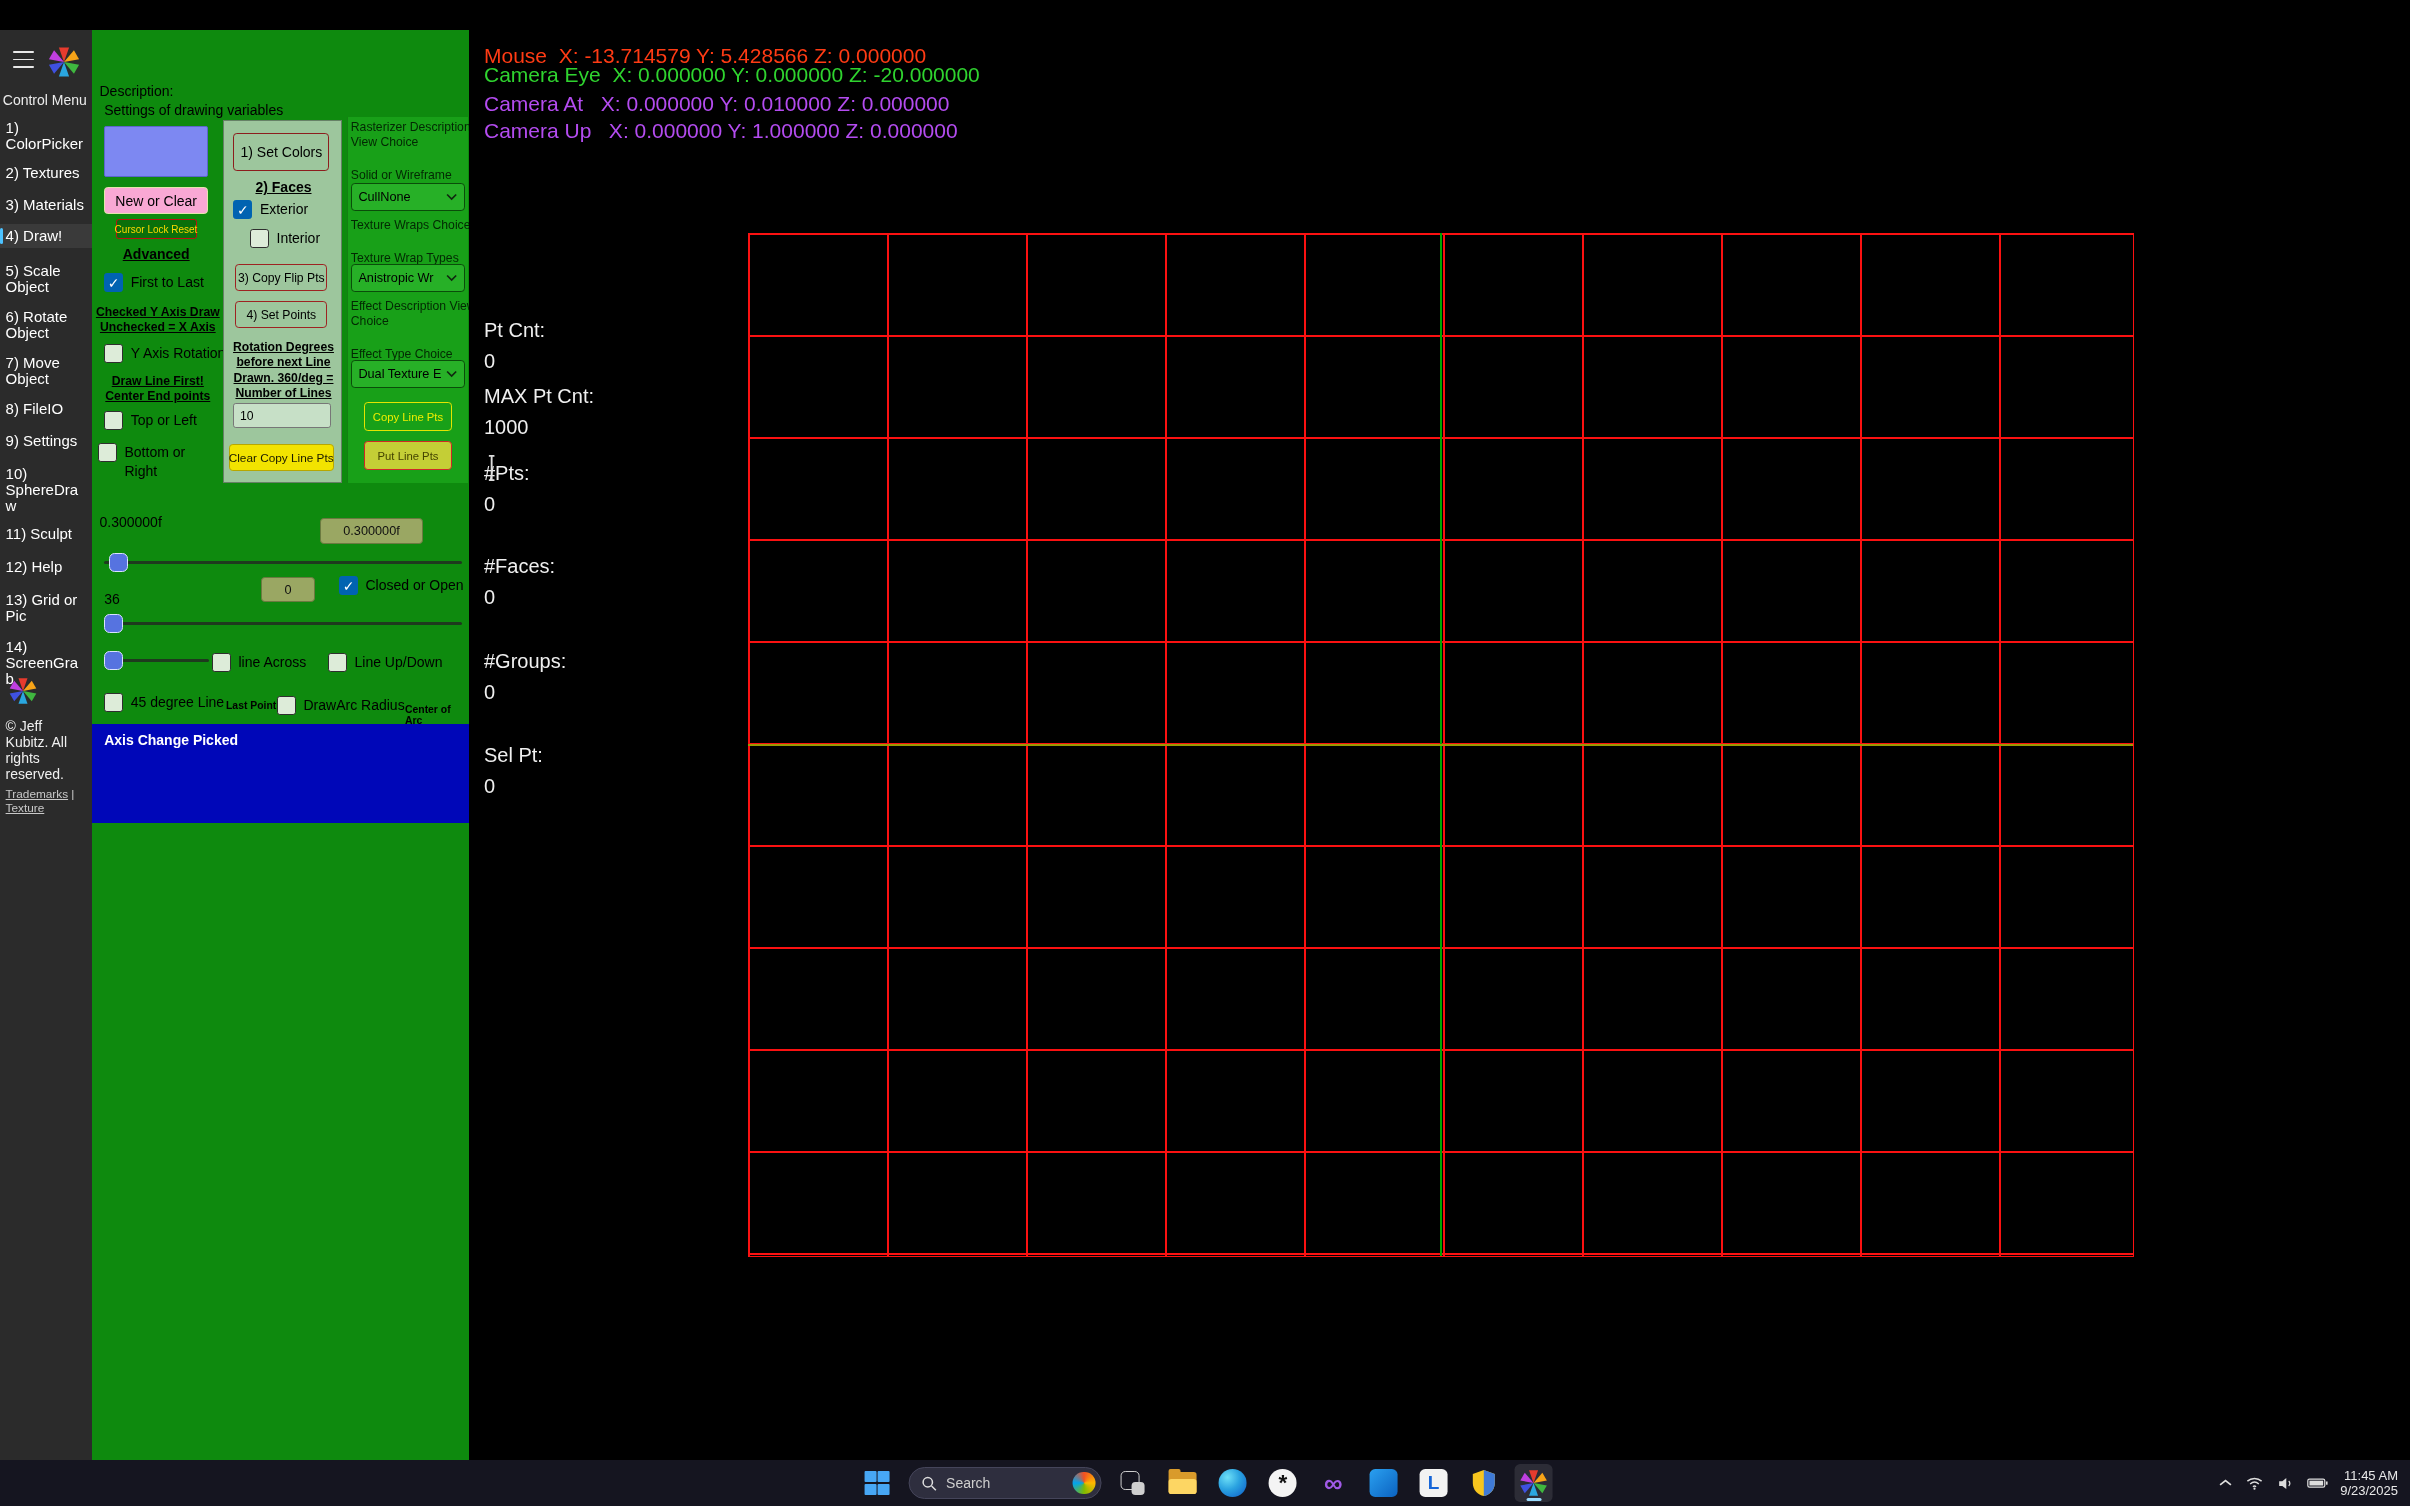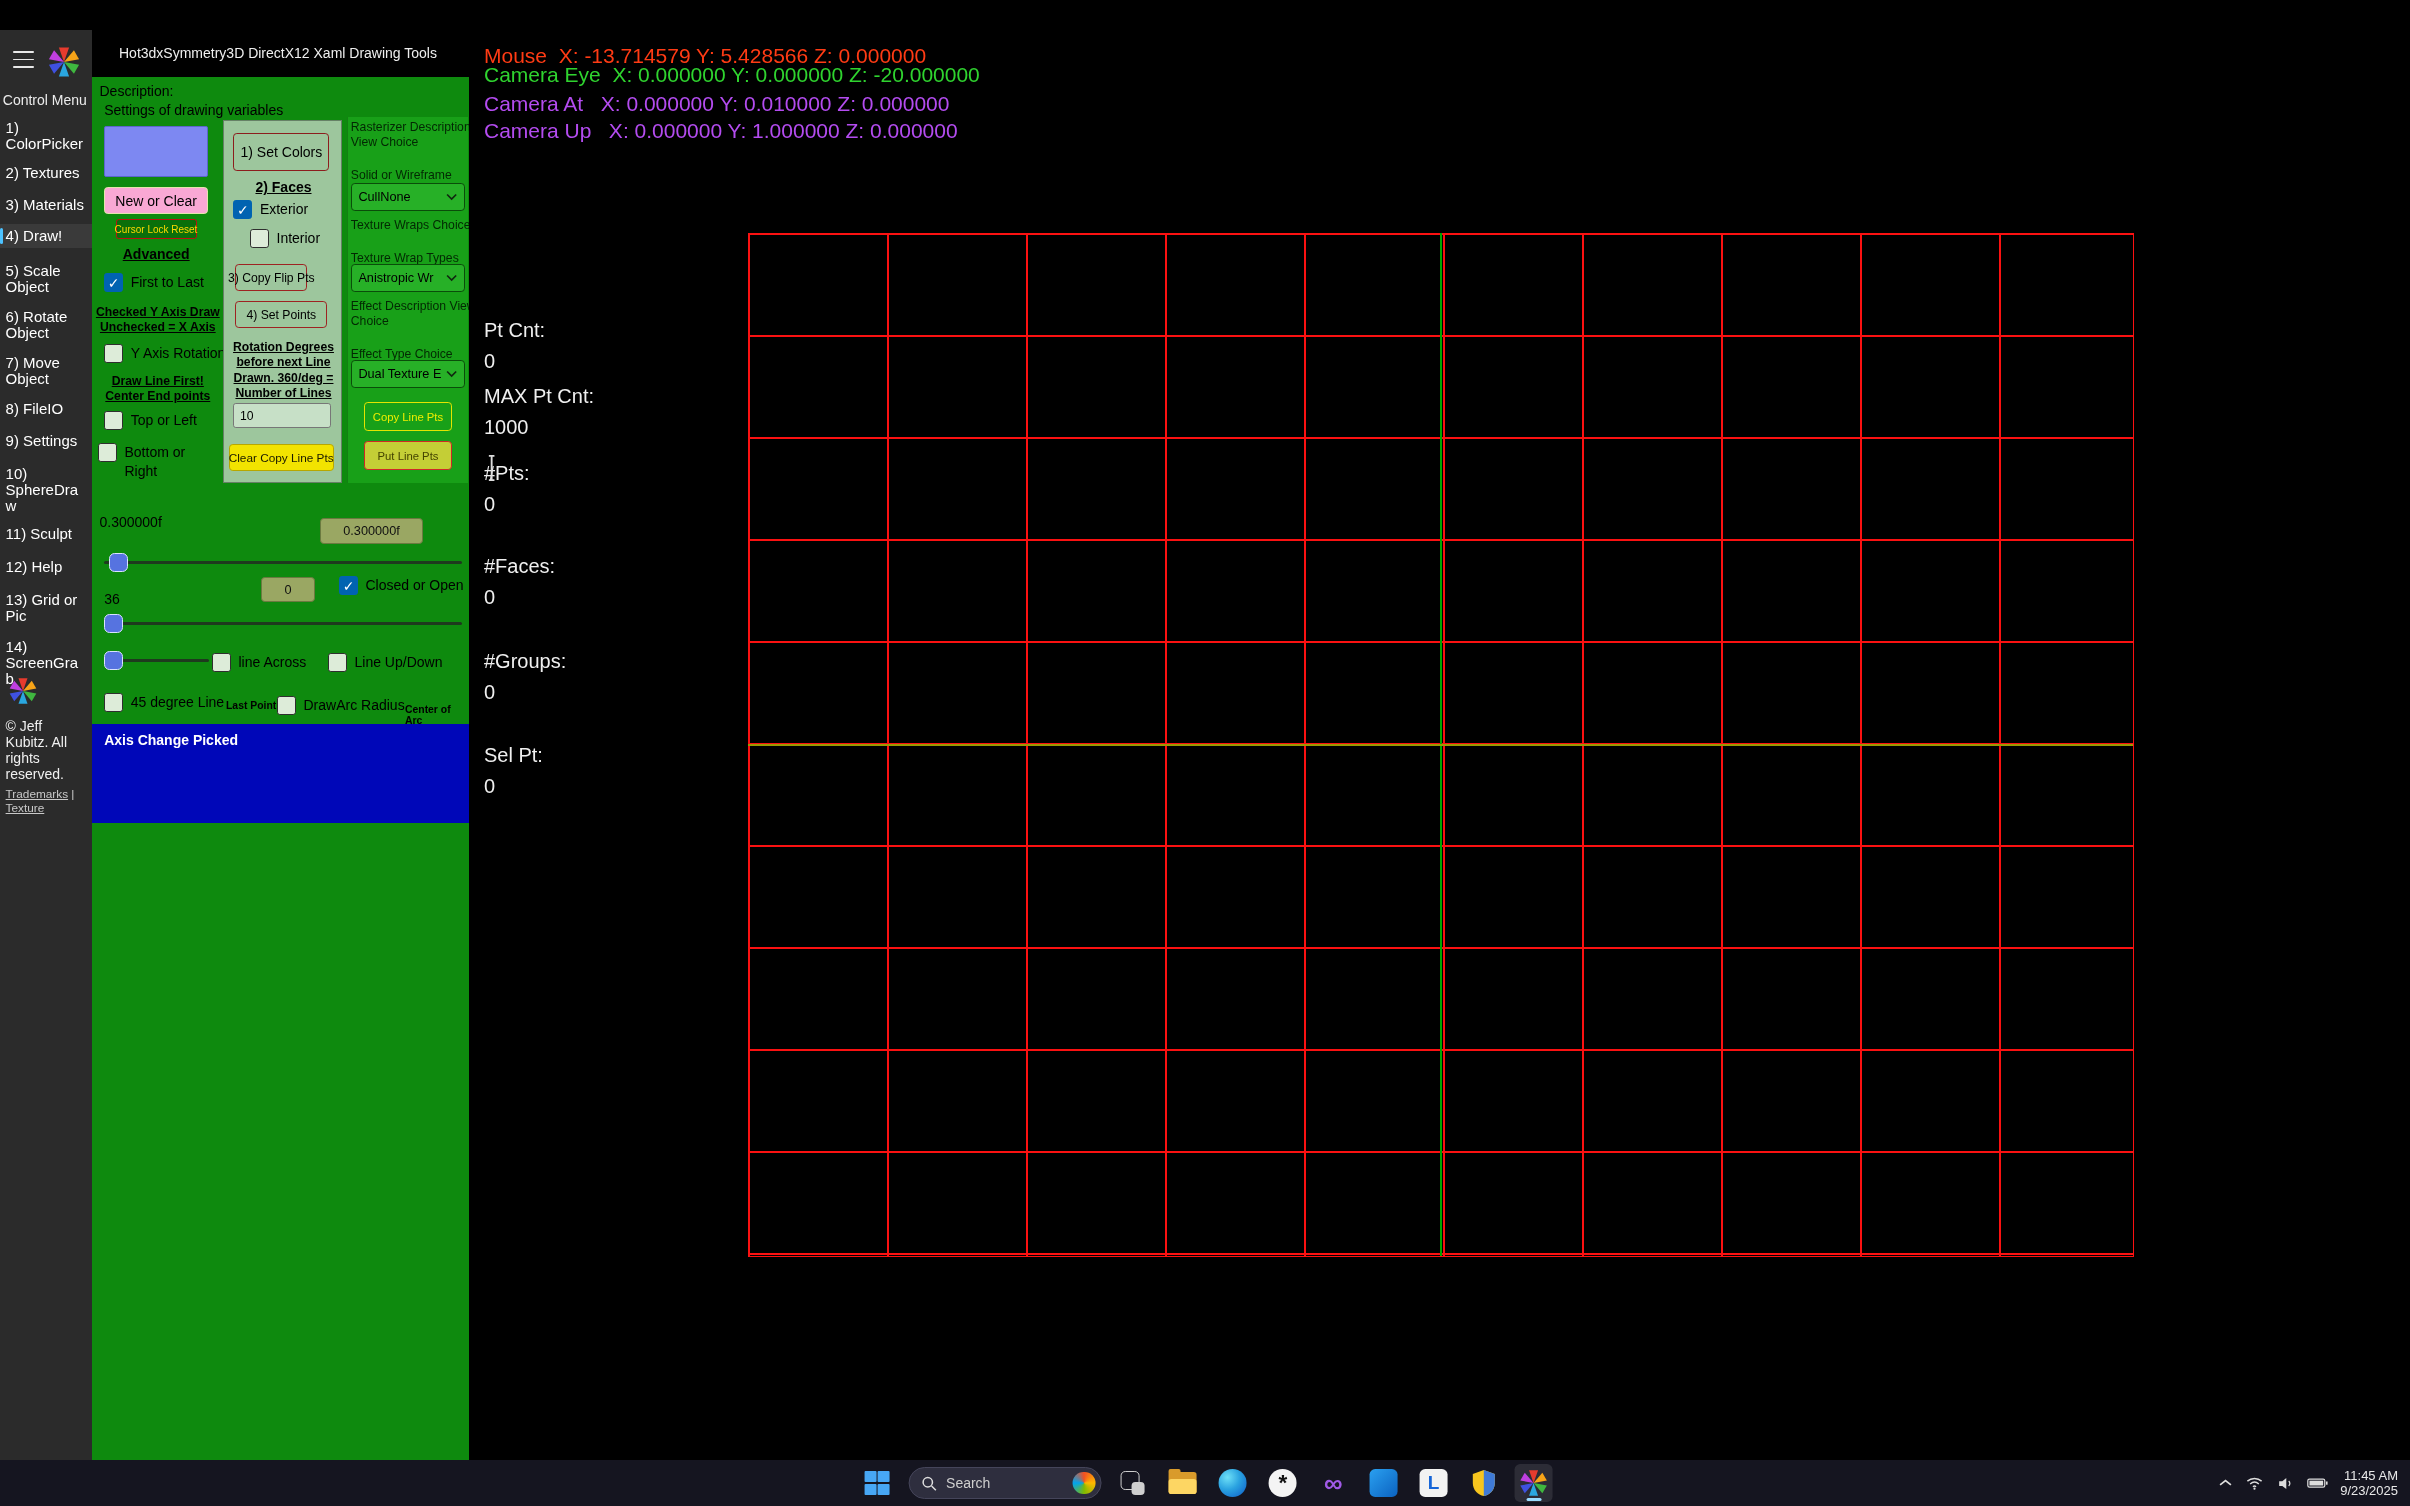--- a/index.html
+++ b/index.html
@@ -160,23 +160,20 @@
       <path d="M20 20 L14 3 L26 3 Z" fill="#3f51e0" transform="rotate(240 20 20)"></path>
       <path d="M20 20 L14 3 L26 3 Z" fill="#c03fe0" transform="rotate(300 20 20)"></path>
     </svg>
     <div class="sb-copy">© Jeff Kubitz. All rights reserved.</div>
     <div class="sb-links">
       <span class="link">Trademarks</span><span> | </span><span class="link">Texture</span>
     </div>
   </div>
 
   <div class="panel">
-    <div class="panel-header">
-      <span>Hot3dxSymmetry3D DirectX12 Xaml Drawing Tools</span>
-    </div>
 
     <div class="abs f15" style="left:7.5px;top:53px">Description:</div>
     <div class="abs f15" style="left:12.2px;top:72px">Settings of drawing variables</div>
 
     <div class="swatch"></div>
     <button class="abs btn btn-newclear" style="left:12.2px;top:157px;width:104px;height:27px">New or Clear</button>
     <button class="abs btn btn-cursorlock" style="left:23.5px;top:189px;width:81px;height:20px">Cursor Lock Reset</button>
     <div class="abs f15 ul ctr" style="left:12.2px;top:216px;width:104px">Advanced</div>
 
     <label class="cb abs" style="left:12.2px;top:243px">
@@ -214,21 +211,21 @@
         <span class="cbbox on">
             <i class="chk">✓</i>
           </span>
         <span class="cbl">Exterior</span>
       </label>
       <label class="cb abs" style="left:26px;top:108px">
         <span class="cbbox"></span>
         <span class="cbl">Interior</span>
       </label>
 
-      <button class="abs btn btn-redbrd f13" style="left:11.3px;top:143px;width:72px;height:27px">3) Copy Flip Pts</button>
+      <button class="abs btn btn-redbrd f13" style="left:11.3px;top:143px;width:92px;height:27px">3) Copy Flip Pts</button>
       <button class="abs btn btn-redbrd f13" style="left:11.3px;top:180px;width:92px;height:27px">4) Set Points</button>
 
       <div class="abs f13 ul ctr" style="left:0;top:219px;width:119px">Rotation Degrees</div>
       <div class="abs f13 ul ctr" style="left:0;top:234px;width:119px">before next Line</div>
       <div class="abs f13 ul ctr" style="left:0;top:250px;width:119px">Drawn. 360/deg =</div>
       <div class="abs f13 ul ctr" style="left:0;top:265px;width:119px">Number of Lines</div>
 
       <input class="abs mid-input" style="left: 9.4px; top: 282px; width: 98px; height: 25.4px;" readonly="" value="10">
 
       <button class="abs btn btn-yellow" style="left:4.7px;top:323px;width:105px;height:27px">Clear Copy Line Pts</button>

